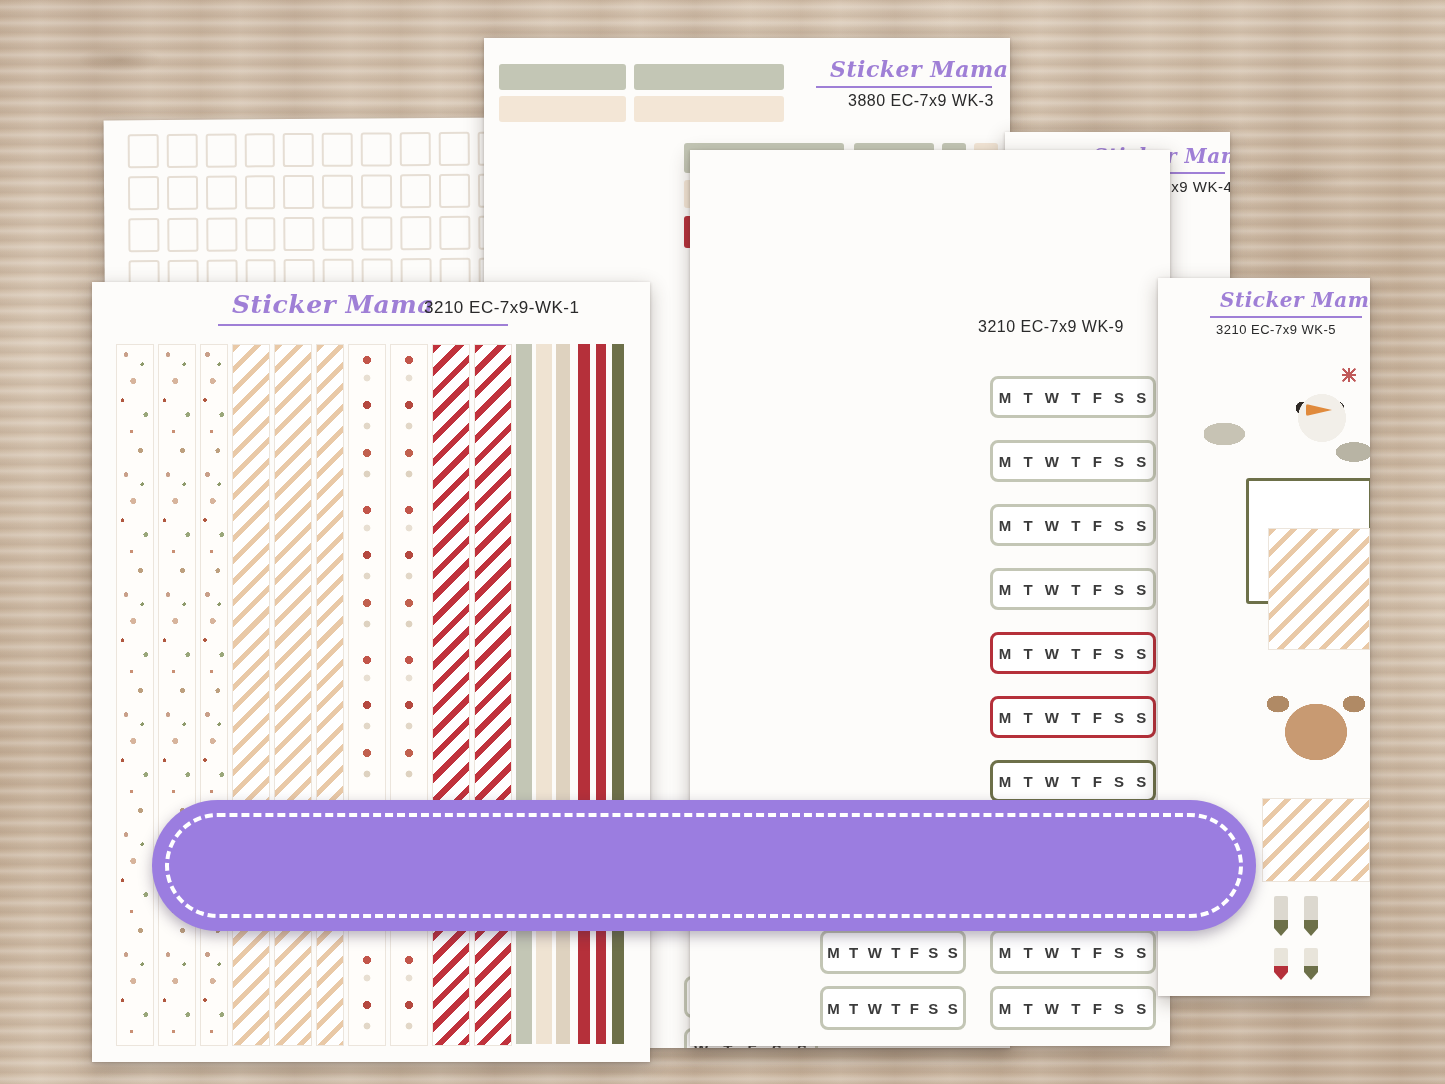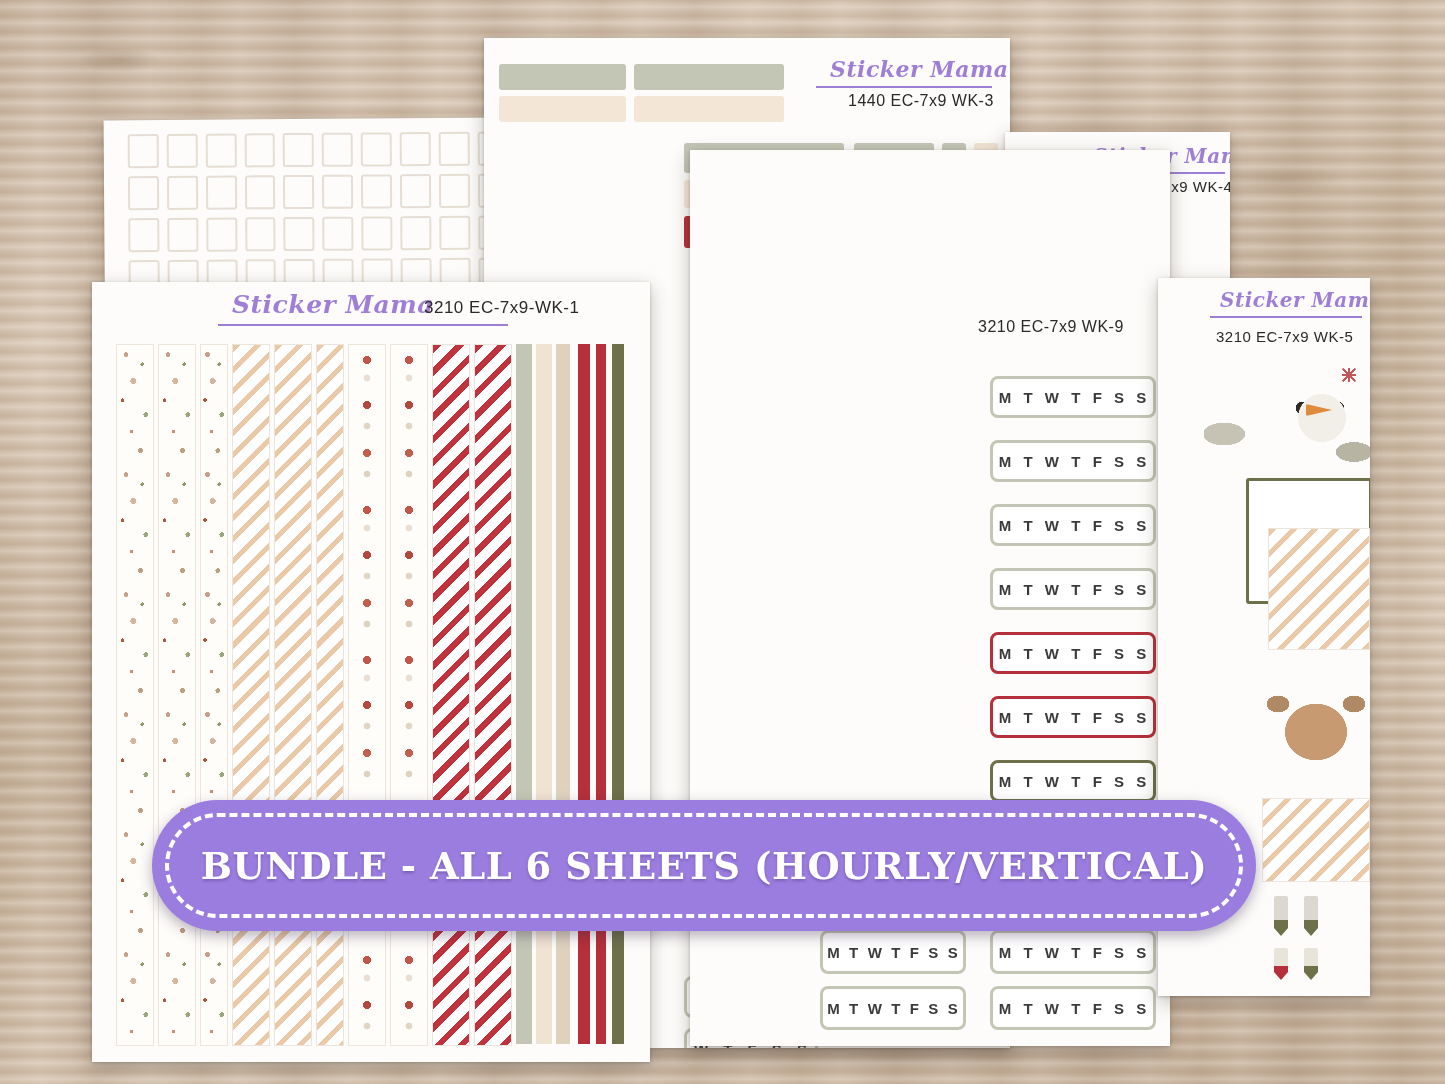--- a/index.html
+++ b/index.html
@@ -232,21 +232,21 @@
       <div class="bx tan"></div>
       <div class="bx tan"></div>
       <div class="bx tan"></div>
       <div class="bx tan"></div>
   </div>
 </div>
 
 <div class="sheet" style="left:484px;top:38px;width:526px;height:1010px;">
   <div class="brand" style="position:absolute;left:346px;top:18px;font-size:22px;">Sticker Mama</div>
   <div class="brand-underline" style="position:absolute;left:332px;top:48px;width:176px;"></div>
-  <div class="code" style="position:absolute;left:364px;top:54px;font-size:16px;">1440 EC-7x9 WK-3</div>
+  <div class="code" style="position:absolute;left:364px;top:54px;font-size:16px;">3880 EC-7x9 WK-3</div>
 
   <div class="rect" style="left:15px;top:26px;width:127px;height:26px;background:#c3c6b5;"></div>
   <div class="rect" style="left:150px;top:26px;width:150px;height:26px;background:#c3c6b5;"></div>
   <div class="rect" style="left:15px;top:58px;width:127px;height:26px;background:#f3e6d6;"></div>
   <div class="rect" style="left:150px;top:58px;width:150px;height:26px;background:#f3e6d6;"></div>
 
   <div class="rect" style="left:200px;top:105px;width:160px;height:30px;background:#c3c6b5;"></div>
   <div class="rect" style="left:370px;top:105px;width:80px;height:30px;background:#c3c6b5;"></div>
   <div class="rect" style="left:200px;top:142px;width:160px;height:28px;background:#f3e6d6;"></div>
   <div class="rect" style="left:370px;top:142px;width:80px;height:28px;background:#f3e6d6;"></div>
@@ -445,21 +445,21 @@
     <span>T</span>
     <span>F</span>
     <span>S</span>
     <span>S</span>
   </div>
 </div>
 
 <div class="sheet" style="left:1158px;top:278px;width:212px;height:718px;">
   <div class="brand" style="position:absolute;left:62px;top:10px;font-size:20px;">Sticker Mama</div>
   <div class="brand-underline" style="position:absolute;left:52px;top:38px;width:152px;"></div>
-  <div class="code" style="position:absolute;left:58px;top:50px;font-size:15px;">3210 EC-7x9 WK-5</div>
+  <div class="code" style="position:absolute;left:58px;top:44px;font-size:13px;">3210 EC-7x9 WK-5</div>
 
   <div class="art" style="left:46px;top:78px;width:168px;height:112px;
        background:
          radial-gradient(circle 34px at 118px 62px, #f2efe9 70%, rgba(0,0,0,0) 71%),
          radial-gradient(circle 9px at 98px 52px, #2f2a26 70%, rgba(0,0,0,0) 71%),
          radial-gradient(circle 9px at 134px 52px, #2f2a26 70%, rgba(0,0,0,0) 71%),
          linear-gradient(90deg, rgba(0,0,0,0) 0 60%, rgba(0,0,0,0) 100%),
          radial-gradient(ellipse 30px 16px at 20px 78px, #c7c3b4 70%, rgba(0,0,0,0) 71%),
          radial-gradient(ellipse 26px 14px at 150px 96px, #b8b4a4 70%, rgba(0,0,0,0) 71%),
          #fdfcfa;"></div>
@@ -510,14 +510,13 @@
   <div class="solid-col" style="left:424px;top:62px;width:16px;height:700px;background:#c3c6b5;"></div>
   <div class="solid-col" style="left:444px;top:62px;width:16px;height:700px;background:#efe3d2;"></div>
   <div class="solid-col" style="left:464px;top:62px;width:14px;height:700px;background:#ded2bf;"></div>
   <div class="solid-col" style="left:486px;top:62px;width:12px;height:700px;background:#b5303a;"></div>
   <div class="solid-col" style="left:504px;top:62px;width:10px;height:700px;background:#b5303a;"></div>
   <div class="solid-col" style="left:520px;top:62px;width:12px;height:700px;background:#6d7049;"></div>
 </div>
 
 <div class="banner">
   <div class="dashes"></div>
-  <div class="btext">BUNDLE - ALL 6 SHEETS (HOURLY/VERTICAL)</div>
 </div>
 
 </body></html>

